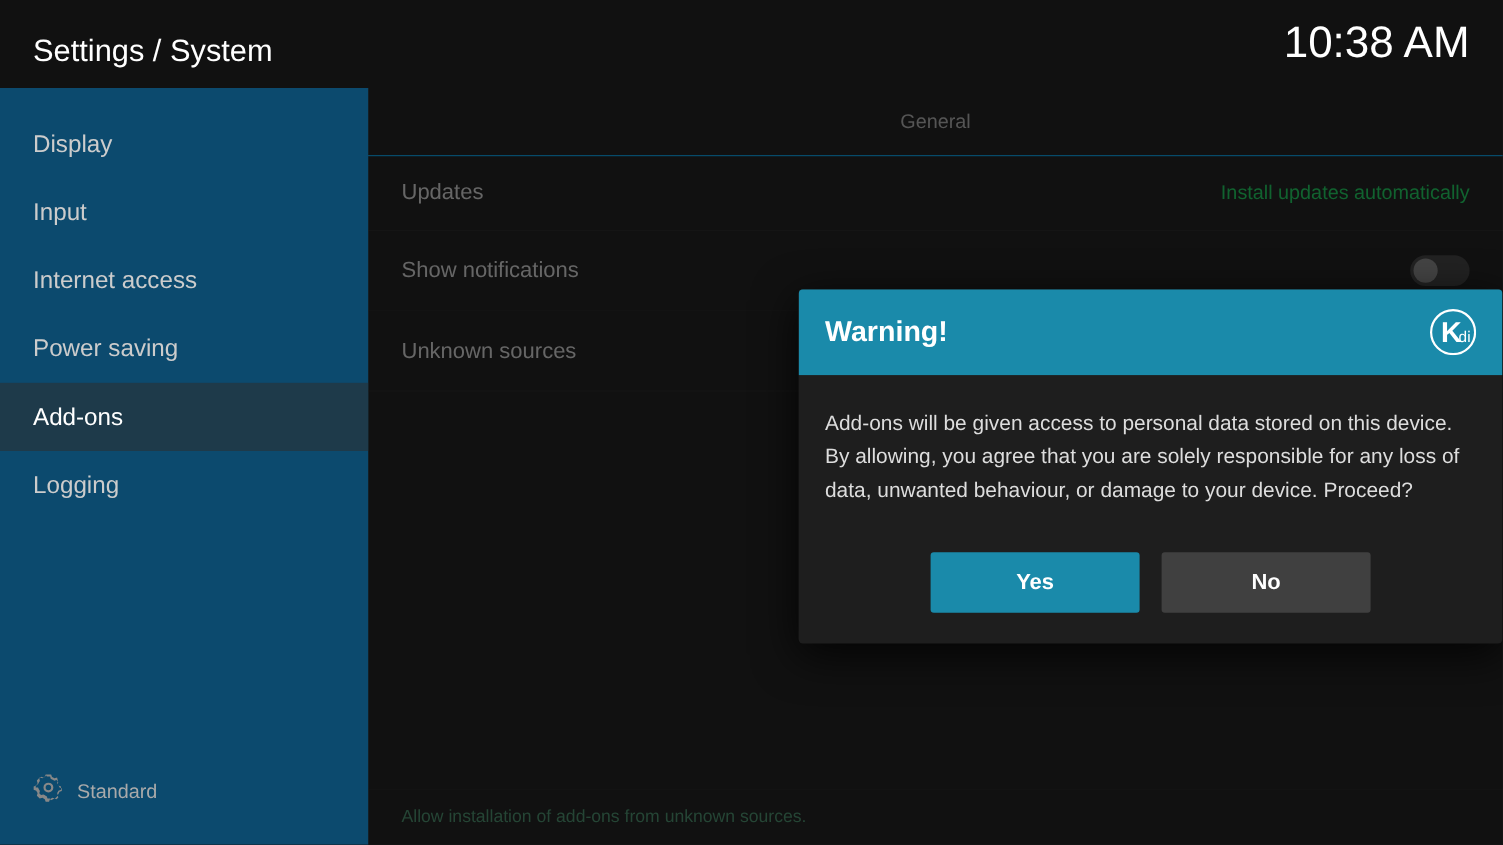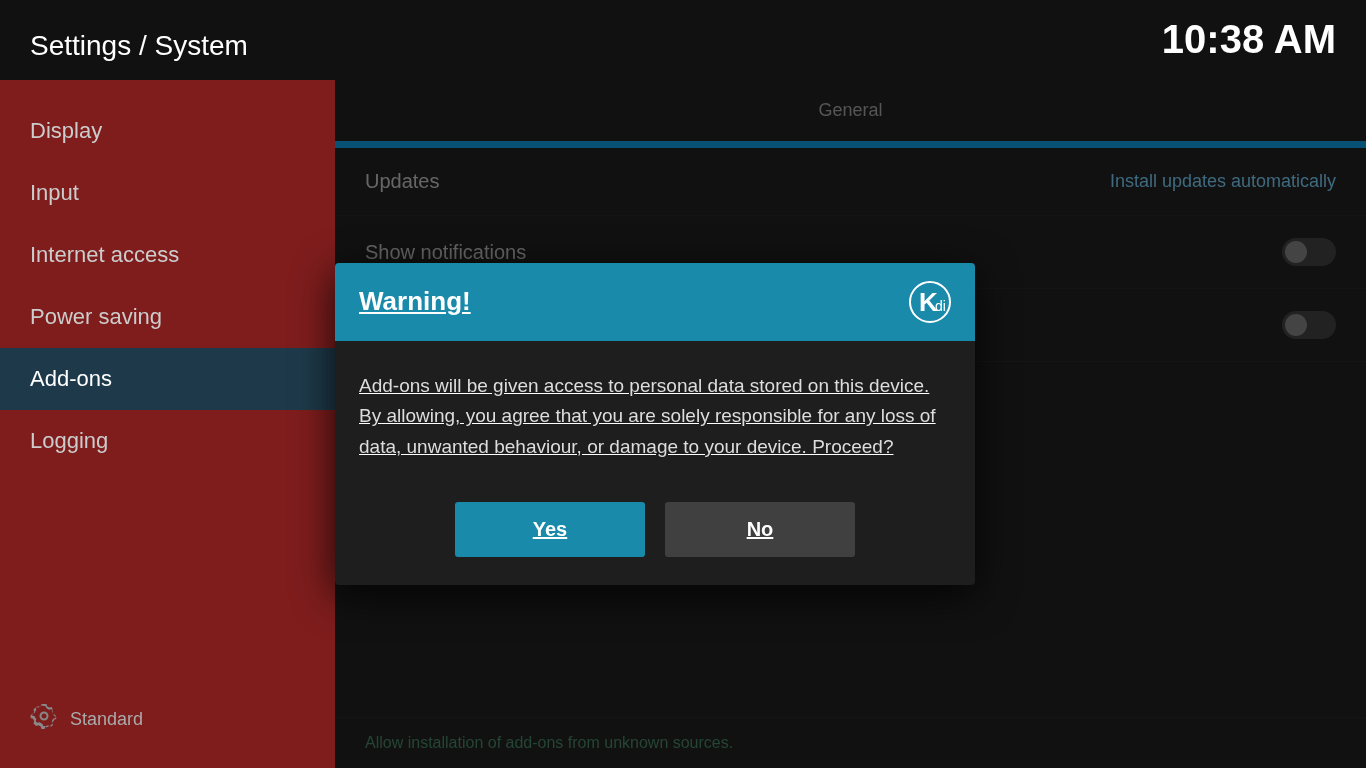--- a/index.html
+++ b/index.html
@@ -22,34 +22,34 @@
       background-color: #111111;
       height: 80px;
     }
     .header-title {
       font-size: 28px;
       font-weight: 300;
       color: #ffffff;
     }
     .header-time {
       font-size: 40px;
-      font-weight: 700;
+      font-weight: 400;
       color: #ffffff;
     }
 
     
     .main-layout {
       display: flex;
       height: calc(768px - 80px);
     }
 
     
     .sidebar {
       width: 335px;
-      background-color: #7f1d1d;
+      background-color: #0c4a6e;
       padding: 20px 0;
       display: flex;
       flex-direction: column;
     }
     .sidebar-item {
       padding: 18px 30px;
       font-size: 22px;
       font-weight: 300;
       color: #cccccc;
       cursor: pointer;
@@ -74,39 +74,39 @@
       background-color: #222222;
       position: relative;
     }
 
     
     .section-header {
       text-align: center;
       padding: 20px;
       font-size: 18px;
       color: #aaaaaa;
-      border-bottom: 7px solid #0ea5e9;
+      border-bottom: 1px solid #0ea5e9;
     }
 
     
     .settings-row {
       display: flex;
       justify-content: space-between;
       align-items: center;
       padding: 22px 30px;
       border-bottom: 1px solid #2a2a2a;
     }
     .settings-row-label {
       font-size: 20px;
       color: #cccccc;
       font-weight: 300;
     }
     .settings-row-value {
       font-size: 18px;
-      color: #7dd3fc;
+      color: #22c55e;
       text-align: center;
     }
 
     
     .toggle {
       width: 54px;
       height: 28px;
       border-radius: 14px;
       background-color: #444444;
       position: relative;
@@ -140,23 +140,22 @@
     
     .overlay {
       position: absolute;
       top: 0;
       left: 0;
       right: 0;
       bottom: 0;
       background-color: rgba(0,0,0,0.5);
       display: flex;
       align-items: center;
-      justify-content: flex-start;
+      justify-content: flex-end;
       z-index: 100;
-      text-decoration: underline;
     }
 
     
     .dialog {
       width: 640px;
       background-color: #1e1e1e;
       border-radius: 4px;
       overflow: hidden;
       box-shadow: 0 10px 40px rgba(0,0,0,0.8);
     }

